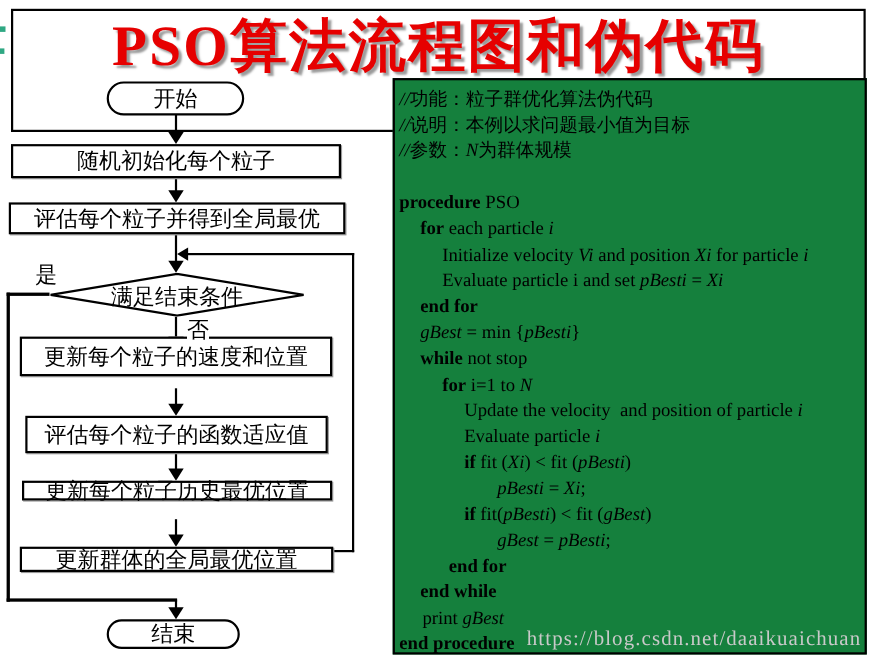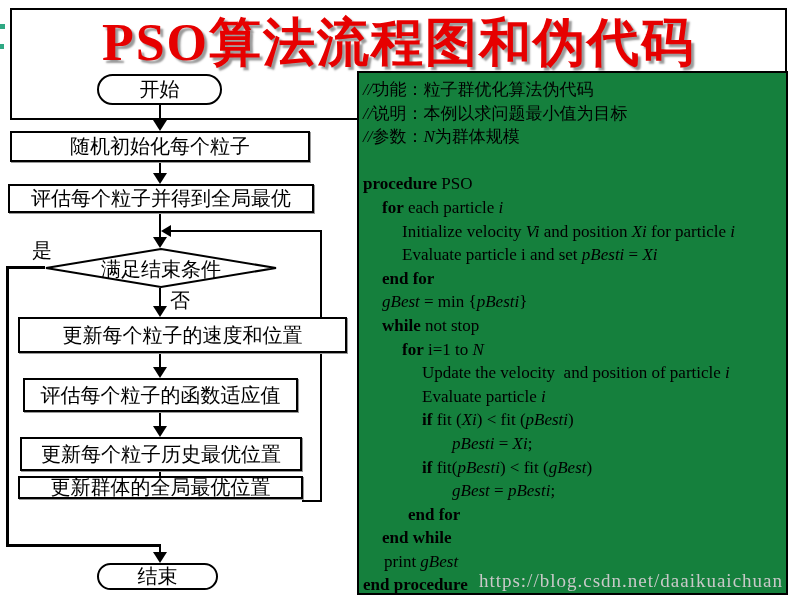--- a/index.html
+++ b/index.html
@@ -25,24 +25,24 @@
   
   .node {
     position:absolute; background:#fff; border:2px solid #000; z-index:2;
     display:flex; align-items:center; justify-content:center;
     font-size:20px; color:#000; white-space:nowrap;
   }
   .oval-start { left:97px; top:74px;  width:125px; height:31px; border-radius:16px; }
   .oval-end   { left:97px; top:563px; width:121px; height:27px; border-radius:17px;font-family:Liberation Mono, monospace; }
   .box1 { left:10px; top:131px; width:300px; height:31px; box-shadow:1px 1px 0 #999; }
   .box2 { left:8px;  top:184px; width:306px; height:29px; box-shadow:1px 1px 0 #999; }
-  .box3 { left:18px; top:317px; width:329px; height:36px; box-shadow:1px 1px 0 #999; }
+  .box3 { left:18px; top:306px; width:284px; height:36px; box-shadow:1px 1px 0 #999; }
   .box4 { left:23px; top:378px; width:275px; height:34px; box-shadow:1px 1px 0 #999; }
-  .box5 { left:20px; top:437px; width:282px; height:34px; box-shadow:1px 1px 0 #999; }
-  .box6 { left:18px; top:476px; width:285px; height:23px; box-shadow:1px 1px 0 #999;text-align:center; }
+  .box5 { left:20px; top:437px; width:282px; height:18px; box-shadow:1px 1px 0 #999; }
+  .box6 { left:18px; top:497px; width:285px; height:23px; box-shadow:1px 1px 0 #999;text-align:center; }
   
   .diamond-svg { position:absolute; left:45px; top:248px; width:232px; height:40px; z-index:2; }
   .diamond-label {
     position:absolute; left:45px; top:256px; width:232px; text-align:center;
     font-size:20px; z-index:3; white-space:nowrap;
   }
   .lbl { position:absolute; font-size:20px; z-index:3; background:#fff; line-height:1; }
   .lbl-yes { left:32px;  top:240px; }
   .lbl-no  { left:170px; top:290px; }
   

